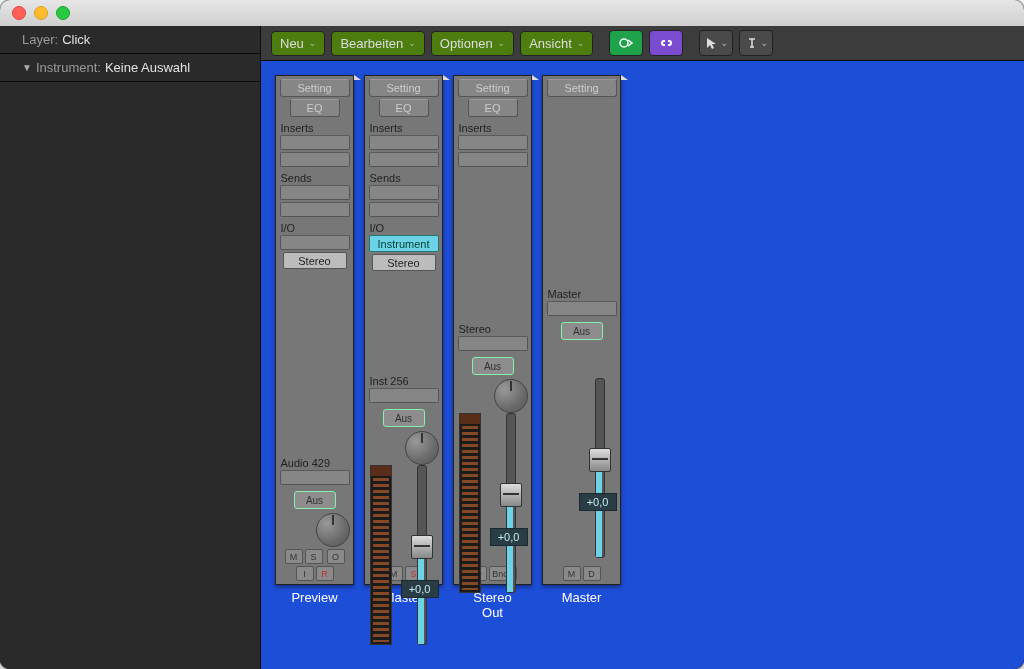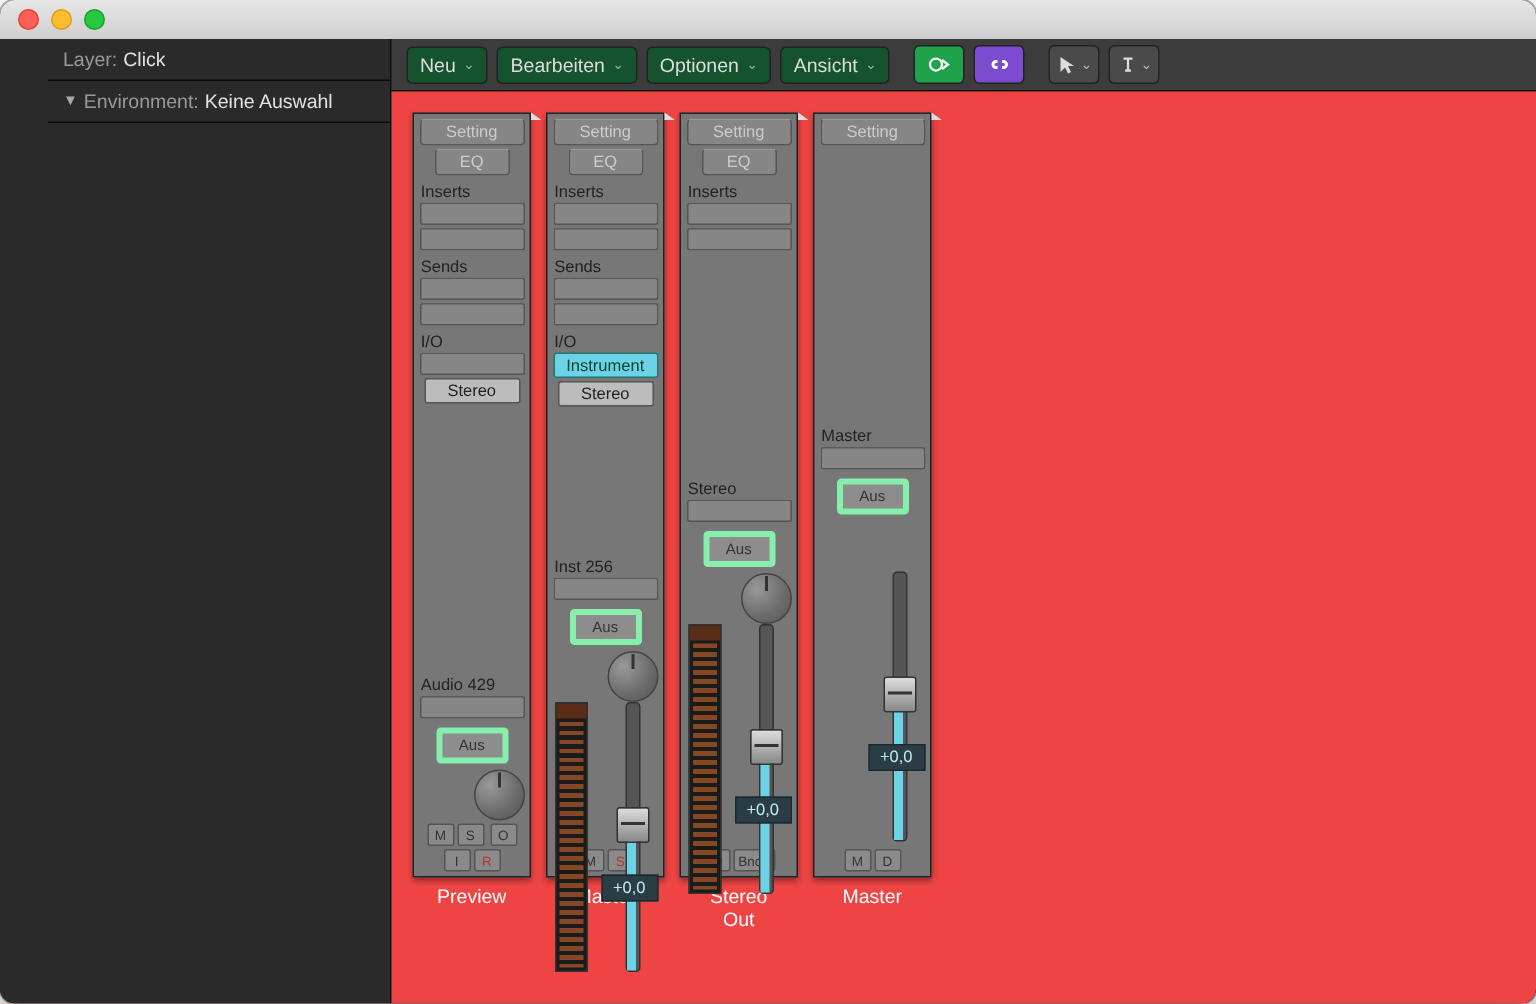--- a/index.html
+++ b/index.html
@@ -6,43 +6,43 @@
 .window{width:1024px;height:669px;background:#1e1e1e;border-radius:10px;overflow:hidden;box-shadow:0 10px 30px rgba(0,0,0,.4),0 0 0 1px rgba(0,0,0,.3);margin:0 auto;display:flex;flex-direction:column;}
 .titlebar{height:26px;background:linear-gradient(#e6e6e6,#cfcfcf);display:flex;align-items:center;font-size:13px;color:#3a3a3a;position:relative;}
 .traffic{display:flex;gap:8px;padding-left:12px;}
 .tl{width:12px;height:12px;border-radius:50%;}
 .tl.red{background:#ff5f57;border:1px solid #e1443b;}
 .tl.yel{background:#febc2e;border:1px solid #dd9e1e;}
 .tl.grn{background:#28c840;border:1px solid #18a32d;}
 .wintitle{position:absolute;left:0;right:0;text-align:center;pointer-events:none;}
 .body{flex:1;display:flex;background:#1a1a1a;}
 .sidebar{width:260px;background:#2a2a2a;border-right:1px solid #0c0c0c;color:#ccc;}
-.siderow{padding:6px 10px;font-size:13px;border-bottom:1px solid #0c0c0c;display:flex;align-items:center;gap:4px;margin-left:32px;}
+.siderow{padding:6px 22px;font-size:13px;border-bottom:1px solid #0c0c0c;display:flex;align-items:center;gap:4px;}
 .siderow .label{color:#9a9a9a;}
 .siderow .val{color:#e2e2e2;}
 .main{flex:1;display:flex;flex-direction:column;}
 .toolbar{height:34px;background:#3c3c3c;border-bottom:1px solid #0c0c0c;display:flex;align-items:center;gap:6px;padding:0 10px;}
-.menubtn{display:flex;align-items:center;gap:5px;color:#ddd;font-size:13px;padding:4px 8px;border-radius:4px;background:#14532d;border:1px solid #222;cursor:default;}
+.menubtn{display:flex;align-items:center;gap:5px;color:#ddd;font-size:13px;padding:4px 8px;border-radius:4px;background:#4d7c0f;border:1px solid #222;cursor:default;}
 .menubtn .chev{font-size:9px;opacity:.7;}
 .iconbtn{width:32px;height:24px;border-radius:4px;display:flex;align-items:center;justify-content:center;border:1px solid #222;}
 .iconbtn.green{background:#1ea34b;}
 .iconbtn.purple{background:#7b4ccf;}
 .iconbtn.dark{background:#4a4a4a;}
 .toolgap{width:4px;}
-.canvas{flex:1;background:#ef4444;padding:14px;display:flex;gap:10px;align-items:flex-start;overflow:auto;}
+.canvas{flex:1;background:#1d4ed8;padding:14px;display:flex;gap:10px;align-items:flex-start;overflow:auto;}
 .channel{width:79px;display:flex;flex-direction:column;align-items:center;}
 .strip{width:79px;height:510px;background:#777;border:1px solid #222;box-shadow:0 2px 4px rgba(0,0,0,.4);position:relative;display:flex;flex-direction:column;align-items:center;padding:3px 3px 3px 3px;box-sizing:border-box;}
 .tri{position:absolute;top:-1px;right:-8px;width:0;height:0;border-style:solid;border-width:5px 0 0 7px;border-color:transparent transparent transparent #ddd;}
 .btn{width:70px;height:18px;background:#868686;border:1px solid #555;border-top-color:#999;color:#ccc;font-size:11px;display:flex;align-items:center;justify-content:center;border-radius:3px;margin-bottom:2px;box-sizing:border-box;}
 .btn.small{width:50px;}
 .seclabel{width:70px;color:#222;font-size:11px;text-align:left;padding:3px 1px 1px 1px;box-sizing:border-box;}
 .slot{width:70px;height:15px;background:#868686;border:1px solid #555;border-top-color:#5a5a5a;border-radius:2px;margin-bottom:2px;box-sizing:border-box;}
 .outslot{width:64px;height:17px;background:#bcbcbc;border:1px solid #555;color:#222;font-size:11px;display:flex;align-items:center;justify-content:center;border-radius:2px;margin-bottom:2px;box-sizing:border-box;}
 .ioslot{width:70px;height:17px;background:#6cd3e6;border:1px solid #277;color:#043;font-size:11px;display:flex;align-items:center;justify-content:center;border-radius:2px;margin-bottom:2px;box-sizing:border-box;}
-.auschip{width:40px;height:16px;background:#8d8d8d;border:4px solid #86efac;border-radius:3px;color:#333;font-size:10px;display:flex;align-items:center;justify-content:center;margin:4px 0 4px 0;}
+.auschip{width:40px;height:16px;background:#8d8d8d;border:1px solid #86efac;border-radius:3px;color:#333;font-size:10px;display:flex;align-items:center;justify-content:center;margin:4px 0 4px 0;}
 .knob{width:32px;height:32px;border-radius:50%;background:radial-gradient(circle at 30% 30%,#999,#6a6a6a 60%,#555);border:1px solid #444;margin:2px 0;position:relative;}
 .knob::after{content:"";position:absolute;width:2px;height:10px;background:#333;left:15px;top:1px;}
 .faderarea{flex:1;width:70px;position:relative;display:flex;justify-content:center;}
 .meter{position:absolute;left:1px;top:0;width:22px;height:180px;background:#1b1b1b;border:1px solid #333;box-sizing:border-box;}
 .meter::before{content:"";position:absolute;top:0;left:0;right:0;height:10px;background:#5a2d18;}
 .meter .bars{position:absolute;left:2px;right:2px;top:12px;bottom:2px;background:repeating-linear-gradient(to bottom,#b35a28 0,#b35a28 3px,transparent 3px,transparent 6px);opacity:.7;}
 .fadergroove{position:absolute;left:44px;top:0;width:24px;height:180px;}
 .ftrack{position:absolute;left:4px;width:8px;top:0;bottom:0;background:#555;border:1px solid #333;border-radius:3px;}
 .flevel{position:absolute;left:5px;width:6px;bottom:1px;background:#6cd3e6;}
 .fcap{position:absolute;left:-2px;width:20px;height:22px;background:linear-gradient(#ddd,#888);border:1px solid #333;border-radius:2px;}
@@ -68,21 +68,21 @@
   </div>
 
   <div class="body">
     <div class="sidebar">
       <div class="siderow">
         <span class="label">Layer:</span>
         <span class="val">Click</span>
       </div>
       <div class="siderow">
         <span style="font-size:10px;color:#aaa;">▼</span>
-        <span class="label">Environment:</span>
+        <span class="label">Instrument:</span>
         <span class="val">Keine Auswahl</span>
       </div>
     </div>
 
     <div class="main">
       <div class="toolbar">
         <div class="menubtn">
             <span>Neu</span>
             <span class="chev">⌄</span>
           </div>

